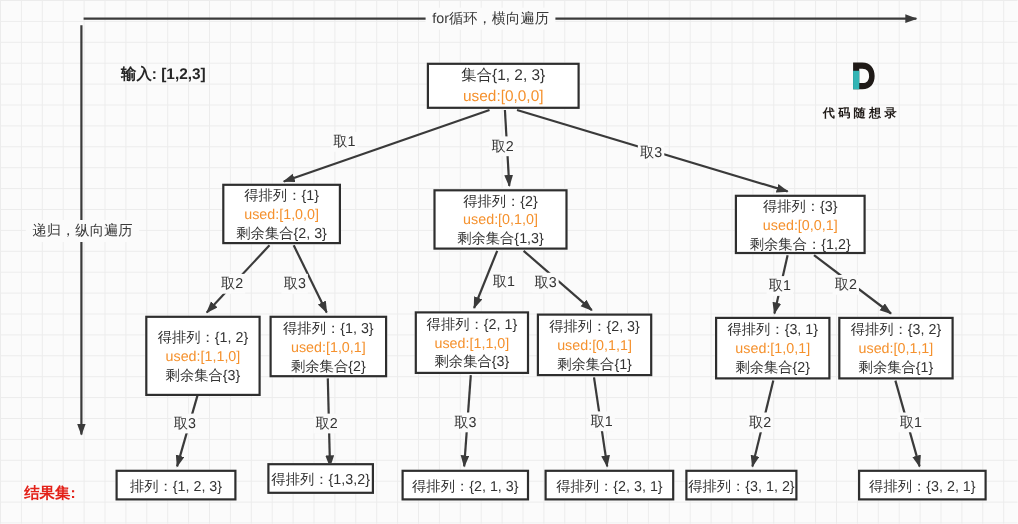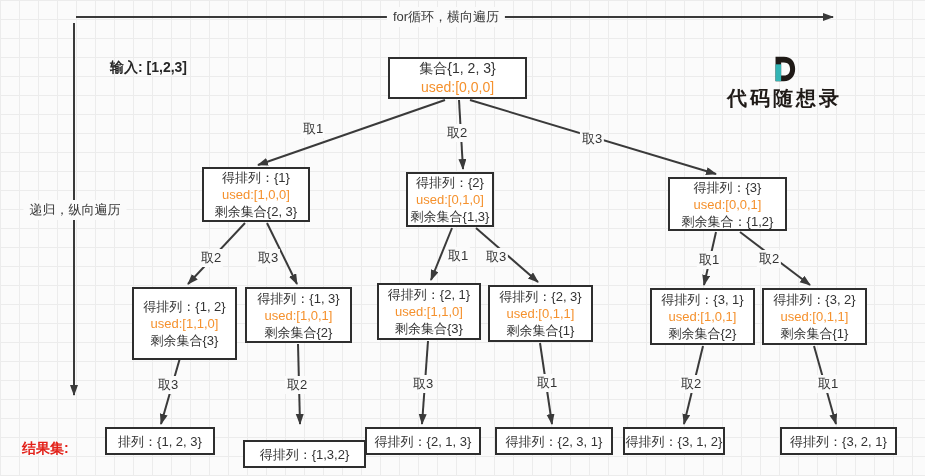--- a/index.html
+++ b/index.html
@@ -68,24 +68,24 @@
   }
   .logo{
     position:absolute;
     left:727px;top:55px;
     width:112px;
     text-align:center;
   }
   .logo .mark{display:block;height:28px;}
   .logo .brand{
     display:block;
-    margin-top:2px;
+    margin-top:12px;
     font-family:"DejaVu Serif","Liberation Serif",serif;
     font-weight:bold;
-    font-size:20px;
+    font-size:11px;
     letter-spacing:3px;
     color:#1f1a17;
     white-space:nowrap;
   }
 </style>
 </head>
 <body>
 
 <div class="canvas">
 
@@ -139,21 +139,21 @@
   <div class="node root" style="left:388px;top:57px;width:139px;height:42px">
     <span>集合{1, 2, 3}</span>
     <span class="used">used:[0,0,0]</span>
   </div>
 
   <div class="node" style="left:202px;top:167px;width:108px;height:55px">
     <span>得排列：{1}</span>
     <span class="used">used:[1,0,0]</span>
     <span>剩余集合{2, 3}</span>
   </div>
-  <div class="node" style="left:406px;top:172px;width:88px;height:55px">
+  <div class="node" style="left:394px;top:172px;width:122px;height:55px">
     <span>得排列：{2}</span>
     <span class="used">used:[0,1,0]</span>
     <span>剩余集合{1,3}</span>
   </div>
   <div class="node" style="left:668px;top:177px;width:119px;height:54px">
     <span>得排列：{3}</span>
     <span class="used">used:[0,0,1]</span>
     <span>剩余集合：{1,2}</span>
   </div>
 
@@ -184,21 +184,21 @@
   </div>
   <div class="node" style="left:762px;top:288px;width:105px;height:57px">
     <span>得排列：{3, 2}</span>
     <span class="used">used:[0,1,1]</span>
     <span>剩余集合{1}</span>
   </div>
 
   <div class="node leaf" style="left:105px;top:427px;width:110px;height:28px">
     <span>排列：{1, 2, 3}</span>
   </div>
-  <div class="node leaf" style="left:243px;top:440px;width:123px;height:28px">
+  <div class="node leaf" style="left:243px;top:421px;width:97px;height:28px">
     <span>得排列：{1,3,2}</span>
   </div>
   <div class="node leaf" style="left:365px;top:427px;width:116px;height:28px">
     <span>得排列：{2, 1, 3}</span>
   </div>
   <div class="node leaf" style="left:495px;top:427px;width:118px;height:28px">
     <span>得排列：{2, 3, 1}</span>
   </div>
   <div class="node leaf" style="left:623px;top:427px;width:102px;height:28px">
     <span>得排列：{3, 1, 2}</span>

